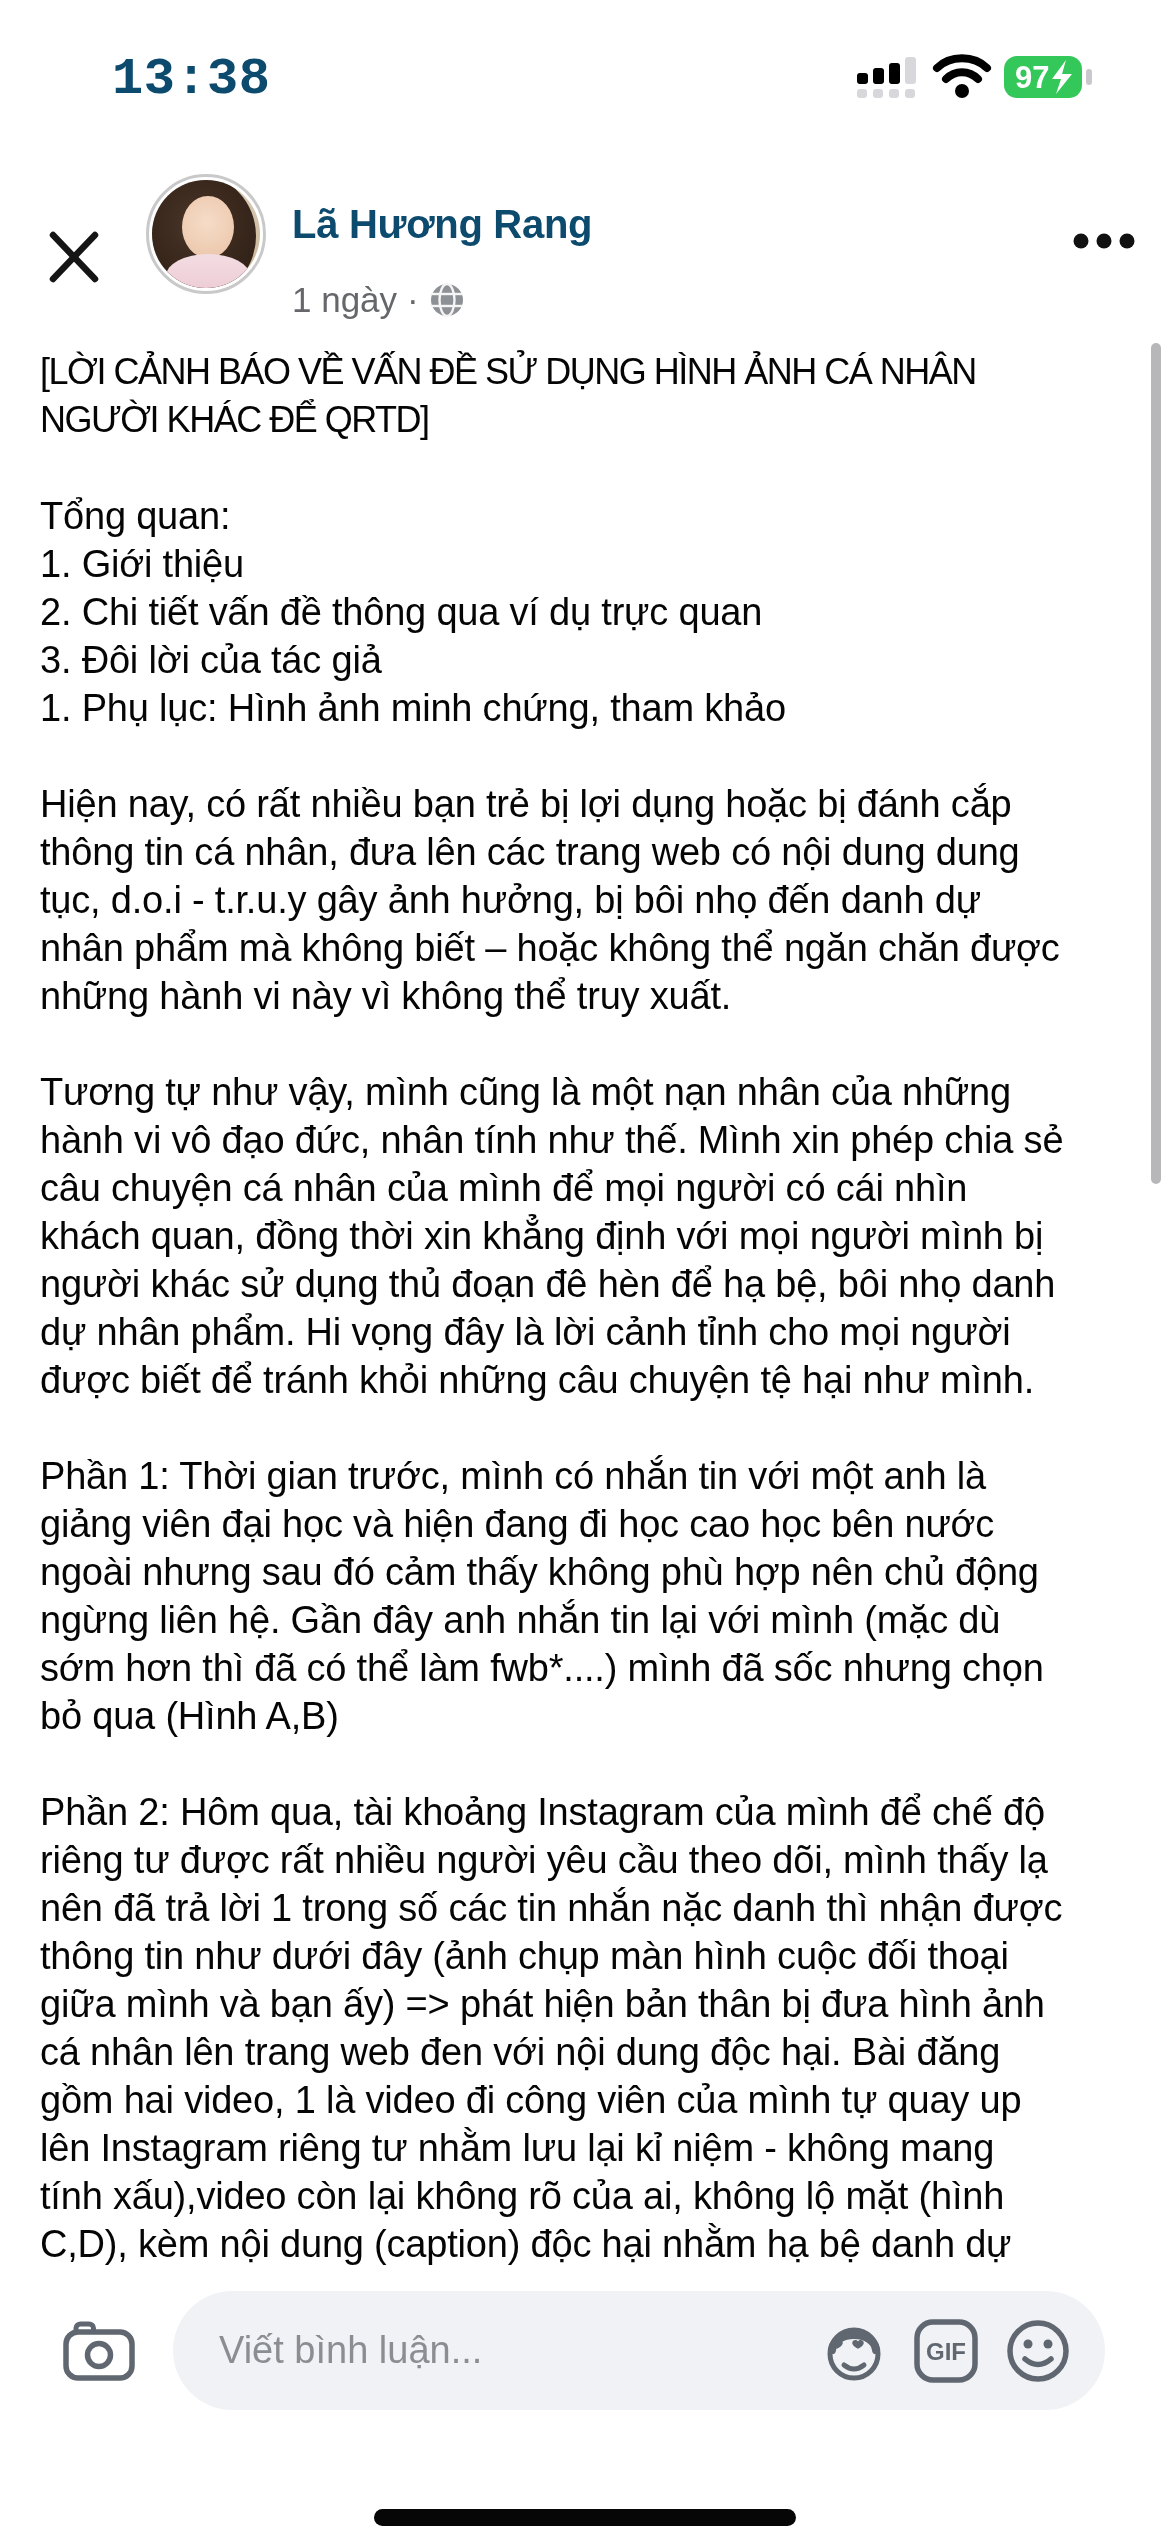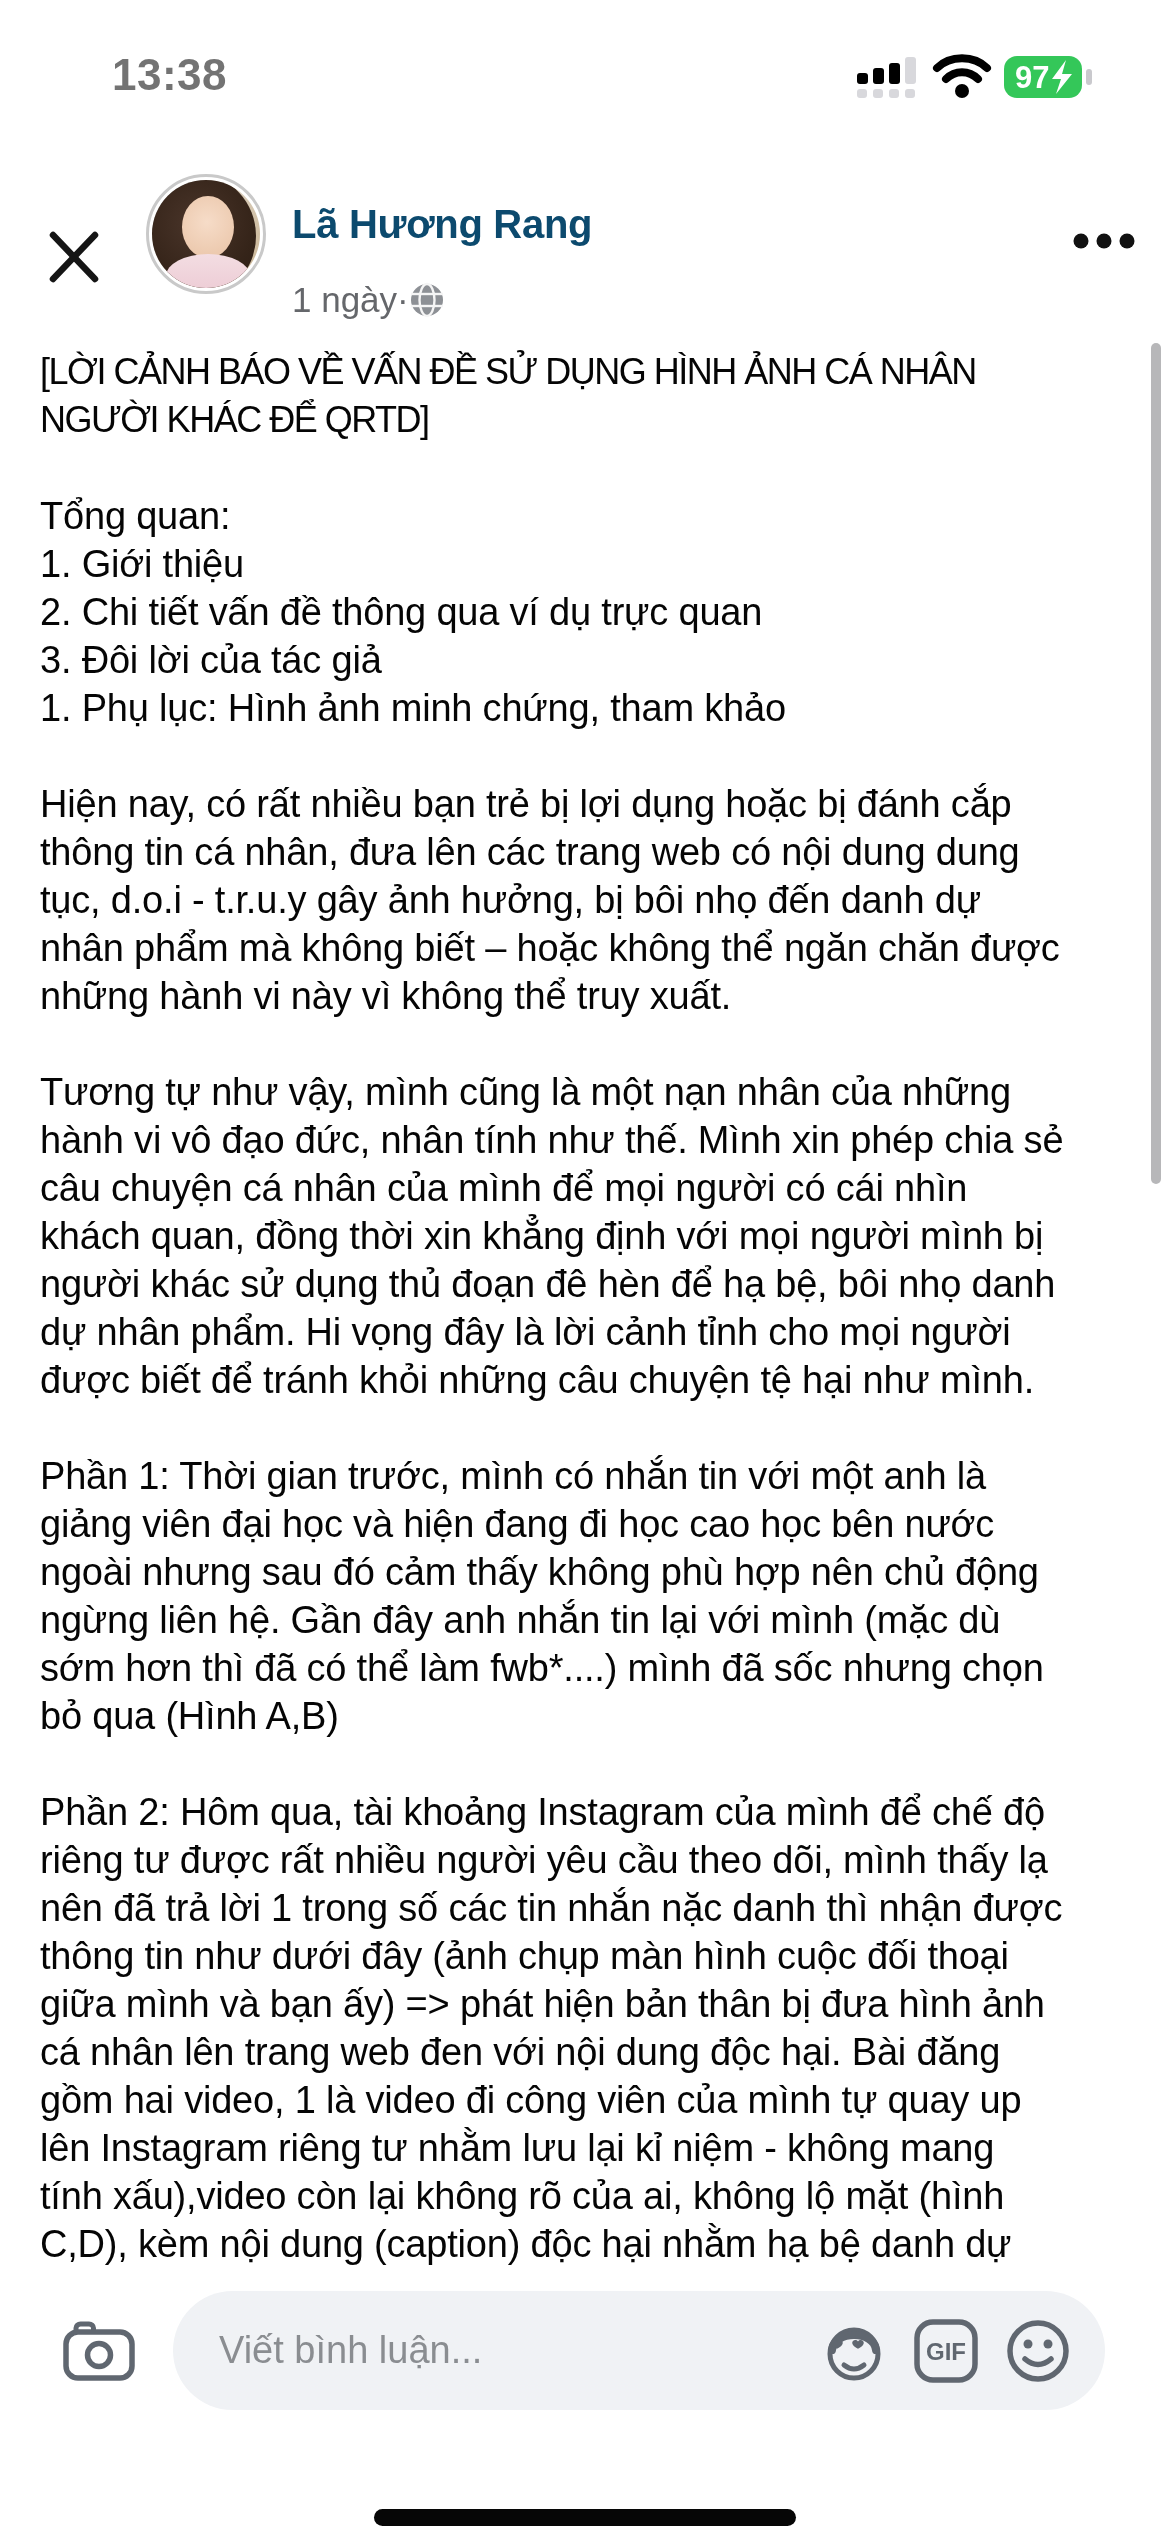--- a/index.html
+++ b/index.html
@@ -2,21 +2,21 @@
 <html><head>
 <meta charset="utf-8">
 <style>
   html,body{margin:0;padding:0;background:#e9e9e9;}
   .screen{
     position:relative;width:1170px;height:2532px;background:#ffffff;
     font-family:"Liberation Sans","DejaVu Sans",sans-serif;overflow:hidden;
     margin:0 auto;
   }
   
-  .time{position:absolute;left:112px;top:50px;font-size:44px;font-weight:700;color:#737373;letter-spacing:0.5px;}
+  .time{position:absolute;left:112px;top:50px;font-size:52px;font-weight:700;color:#0c4a6e;letter-spacing:0.5px;font-family:Liberation Mono, monospace;}
   .signal{position:absolute;left:857px;top:57px;width:64px;}
   .sig-bars{display:flex;align-items:flex-end;gap:5px;height:27px;}
   .sig-bars i{display:block;width:11px;border-radius:3px;background:#000;}
   .sig-bars i.b1{height:11px}.sig-bars i.b2{height:16px}.sig-bars i.b3{height:21px}
   .sig-bars i.b4{height:27px;background:#d8d8dc}
   .sig-dots{display:flex;gap:6px;margin-top:5px;}
   .sig-dots i{display:block;width:10px;height:9px;border-radius:3px;background:#d8d8dc;}
   .wifi{position:absolute;left:932px;top:53px;}
   .battery{position:absolute;left:1004px;top:55px;}
   
@@ -25,21 +25,21 @@
     border:3px solid #c9c9c9;padding:3px;background:#fff;cursor:pointer;}
   .avatar .ph{position:relative;width:108px;height:108px;border-radius:50%;overflow:hidden;
     background:linear-gradient(130deg,#bcc8d6 0%,#d9cdbb 45%,#c9b391 100%);}
   .avatar .hair{position:absolute;left:-14px;top:-6px;width:118px;height:124px;border-radius:50%;
     background:radial-gradient(circle at 50% 40%,#4a352a 0%,#352419 60%,#2a1b12 100%);}
   .avatar .face{position:absolute;left:30px;top:16px;width:52px;height:62px;border-radius:50%;
     background:radial-gradient(circle at 48% 42%,#f6dcc8 0%,#ecc9ae 75%,#dfb596 100%);}
   .avatar .shirt{position:absolute;left:14px;top:74px;width:84px;height:44px;border-radius:50% 50% 0 0;
     background:linear-gradient(180deg,#f3dde2 0%,#ecc9d3 100%);}
   .name{position:absolute;left:292px;top:202px;font-size:40px;font-weight:700;color:#0c4a6e;letter-spacing:-0.3px;}
-  .meta{position:absolute;left:292px;top:280px;display:flex;align-items:center;
+  .meta{position:absolute;left:292px;top:280px;display:flex;align-items:center;gap:10px;
     font-size:35px;color:#65676b;}
   .more-btn{position:absolute;left:1062px;top:222px;cursor:pointer;padding:4px;}
   
   .post-body{position:absolute;left:40px;top:348px;width:1092px;height:1934px;overflow:hidden;}
   .line{height:48px;line-height:48px;font-size:38px;color:#050505;white-space:nowrap;letter-spacing:-0.2px;}
   .line.caps{font-size:36px;letter-spacing:-1.5px;}
   .line.blank{height:48px;}
   .scrollbar{position:absolute;left:1151px;top:343px;width:10px;height:841px;border-radius:5px;background:#b7b7b9;}
   
   .camera-btn{position:absolute;left:62px;top:2320px;cursor:pointer;}

